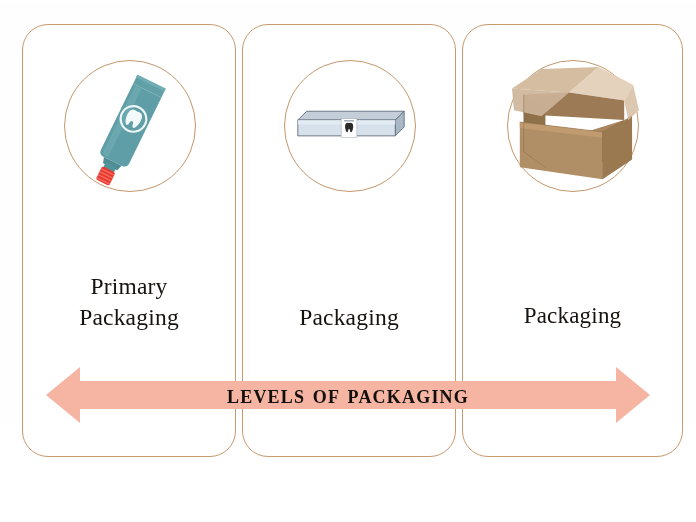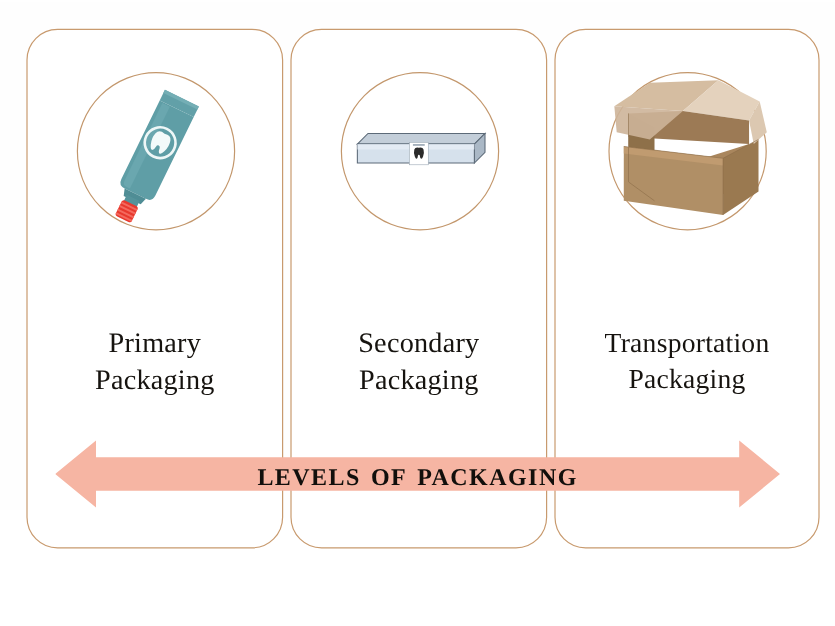--- a/index.html
+++ b/index.html
@@ -87,21 +87,21 @@
     position: absolute;
     left: 0;
     top: 0;
     width: 604px;
     height: 62px;
     display: flex;
     align-items: center;
     justify-content: center;
     font-family: "Liberation Serif", serif;
     font-weight: bold;
-    font-size: 29px;
+    font-size: 25px;
     font-variant: small-caps;
     letter-spacing: 1.2px;
     color: #120f0c;
     text-transform: lowercase;
   }
   #arrow-text::first-letter { font-size: 25px; }
 
   
   #watermark {
     position: absolute;
@@ -171,21 +171,21 @@
 
         <rect x="57" y="58.5" width="16" height="19" fill="#ffffff" stroke="#9aa7b4" stroke-width="0.5"></rect>
 
         <path d="M65 63 Q62 62.2 61.2 64.6 Q60.4 67.4 61.6 70.4 Q62.4 72.6 63.3 72.3 Q64.1 72 64.2 70.1 Q64.3 69 65 69 Q65.8 69 65.9 70.1 Q66 72 66.9 72.3 Q67.8 72.6 68.6 70.4 Q69.8 67.4 69 64.6 Q68.2 62.2 65 63 Z" fill="#2b2b2b"></path>
 
         <rect x="60" y="60" width="10" height="1.4" fill="#9aa7b4"></rect>
       </svg>
     </div>
 
     <div class="card-label">
-      <span>Secondary</span><br>
+      <br>
       <span>Packaging</span>
     </div>
   </div>
 
   <div class="card" id="card-3">
 
     <div class="icon-circle" id="circle-3">
       <svg class="icon-art" viewBox="0 0 132 132" xmlns="http://www.w3.org/2000/svg">
 
         <path d="M4 28 L34 8 L92 6 L62 32 Z" fill="#d5bda1"></path>
@@ -210,21 +210,21 @@
 
         <g stroke="#8a6b47" stroke-width="0.8" fill="none" opacity="0.6">
           <path d="M16 34 L16 92 L38 108"></path>
           <path d="M12 62 L96 72 L96 120"></path>
           <path d="M96 72 L126 56"></path>
         </g>
       </svg>
     </div>
 
     <div class="card-label">
-      <span>Transportation</span><br>
+      <br>
       <span>Packaging</span>
     </div>
   </div>
 
   <div id="arrow-banner">
     <svg width="604" height="62" viewBox="0 0 604 62" xmlns="http://www.w3.org/2000/svg">
       <path d="M0 31 L34 3 L34 17 L570 17 L570 3 L604 31 L570 59 L570 45 L34 45 L34 59 Z" fill="#f6b5a3"></path>
     </svg>
     <div id="arrow-text">Levels of Packaging</div>
   </div>

